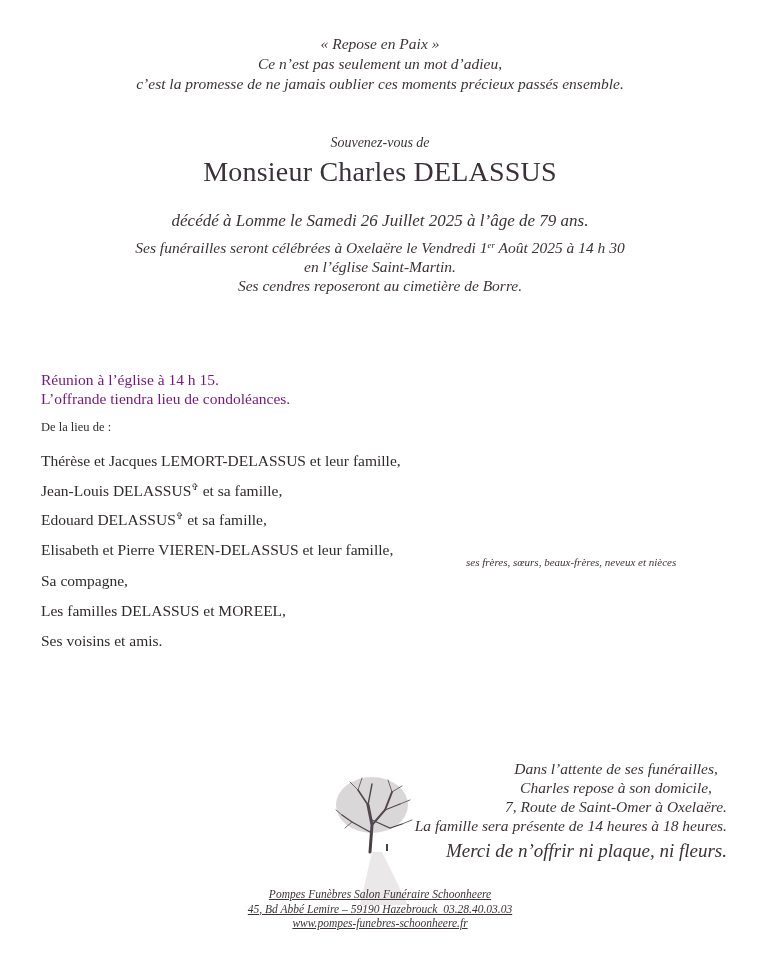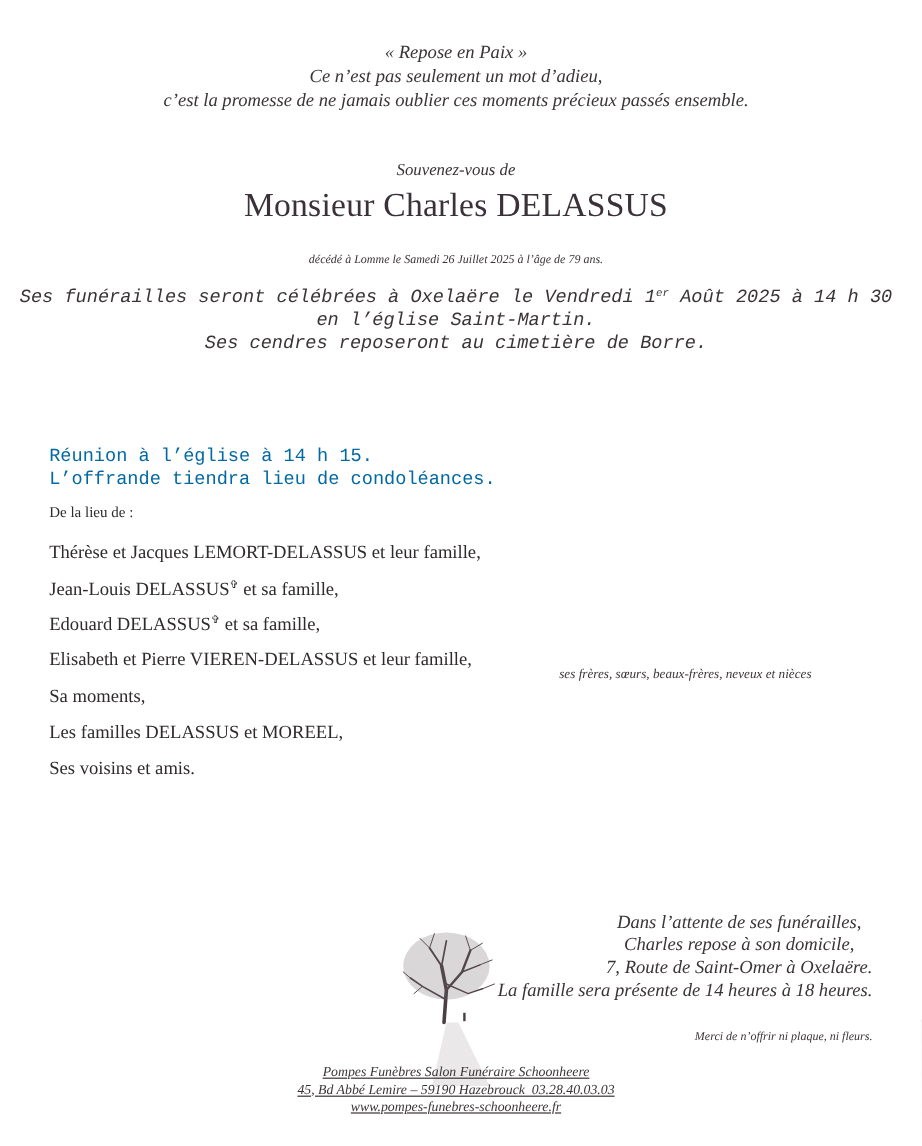--- a/index.html
+++ b/index.html
@@ -15,36 +15,36 @@
       font-family: "Liberation Serif", "DejaVu Serif", serif;
       color: #3a3436;
     }
     .abs { position: absolute; }
     .center { left: 0; width: 760px; text-align: center; }
     .ital { font-style: italic; }
 
     #quote { top: 34px; font-size: 15.5px; line-height: 20px; }
     #souvenez { top: 135px; font-size: 14px; }
     #name { top: 156px; font-size: 28px; color: #3a3238; letter-spacing: 0.2px; }
-    #deceased { top: 211px; font-size: 10px; }
-    #funeral { top: 236px; font-size: 15.5px; line-height: 19px; font-family: Liberation Mono, monospace; }
+    #deceased { top: 211px; font-size: 17px; }
+    #funeral { top: 236px; font-size: 15.5px; line-height: 19px; }
     #funeral sup { font-size: 9px; vertical-align: 5px; }
 
-    #meeting { left: 41px; top: 371px; font-size: 15.5px; line-height: 18.5px; color: #0369a1; font-family: Liberation Mono, monospace; }
+    #meeting { left: 41px; top: 371px; font-size: 15.5px; line-height: 18.5px; color: #701a75; }
     #from-label { left: 41px; top: 420px; font-size: 12.5px; color: #2f2b2d; }
 
     .family { left: 41px; font-size: 15.5px; color: #2f2b2d; white-space: nowrap; }
     .family sup { font-size: 9px; vertical-align: 6px; }
 
     #relation { left: 466px; top: 556px; font-size: 11px; color: #3a3436; }
 
     #wake { right: 41px; top: 759px; text-align: center; font-size: 15.5px; line-height: 19px; }
     .wake-line { display: block; }
     #presence { right: 41px; top: 817px; font-size: 15.5px; text-align: right; }
-    #noflowers { right: 41px; top: 840px; font-size: 10px; text-align: right; margin-top: 19px; }
+    #noflowers { right: 41px; top: 840px; font-size: 19px; text-align: right; }
 
     #footer-band {
       left: 0; top: 850px; width: 768px; height: 105px;
       background: linear-gradient(to bottom, #c8c6c8 0%, #d4d1d3 20%, #e7e5e6 55%, #ffffff 100%);
       z-index: -1;
     }
     #horizon {
       left: 0; top: 849px; width: 768px; height: 3px;
       background: linear-gradient(to right, #d9d7d9, #a89fa3 60%, #b8b0b4);
       z-index: -1;
@@ -78,21 +78,21 @@
   <div>Réunion à l’église à 14 h 15.</div>
   <div>L’offrande tiendra lieu de condoléances.</div>
 </div>
 
 <div id="from-label" class="abs">De la lieu de :</div>
 
 <div class="abs family" style="top:452px"><span>Thérèse et Jacques LEMORT-DELASSUS et leur famille,</span></div>
 <div class="abs family" style="top:482px"><span>Jean-Louis DELASSUS</span><sup>✞</sup><span> et sa famille,</span></div>
 <div class="abs family" style="top:511px"><span>Edouard DELASSUS</span><sup>✞</sup><span> et sa famille,</span></div>
 <div class="abs family" style="top:541px"><span>Elisabeth et Pierre VIEREN-DELASSUS et leur famille,</span></div>
-<div class="abs family" style="top:572px"><span>Sa moments,</span></div>
+<div class="abs family" style="top:572px"><span>Sa compagne,</span></div>
 <div class="abs family" style="top:602px"><span>Les familles DELASSUS et MOREEL,</span></div>
 <div class="abs family" style="top:632px"><span>Ses voisins et amis.</span></div>
 
 <div id="relation" class="abs ital">ses frères, sœurs, beaux-frères, neveux et nièces</div>
 
 <div id="horizon" class="abs"></div>
 <div id="footer-band" class="abs"></div>
 
 <svg id="tree" class="abs" viewBox="0 0 100 135">
   <g stroke="#4a3f44" fill="none" stroke-linecap="round">

